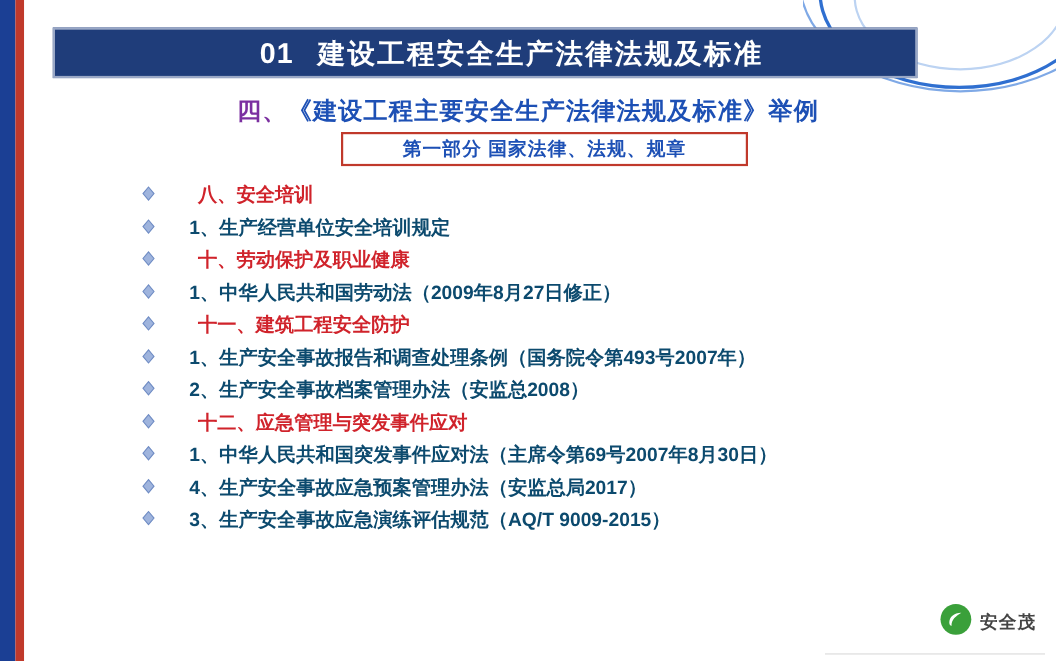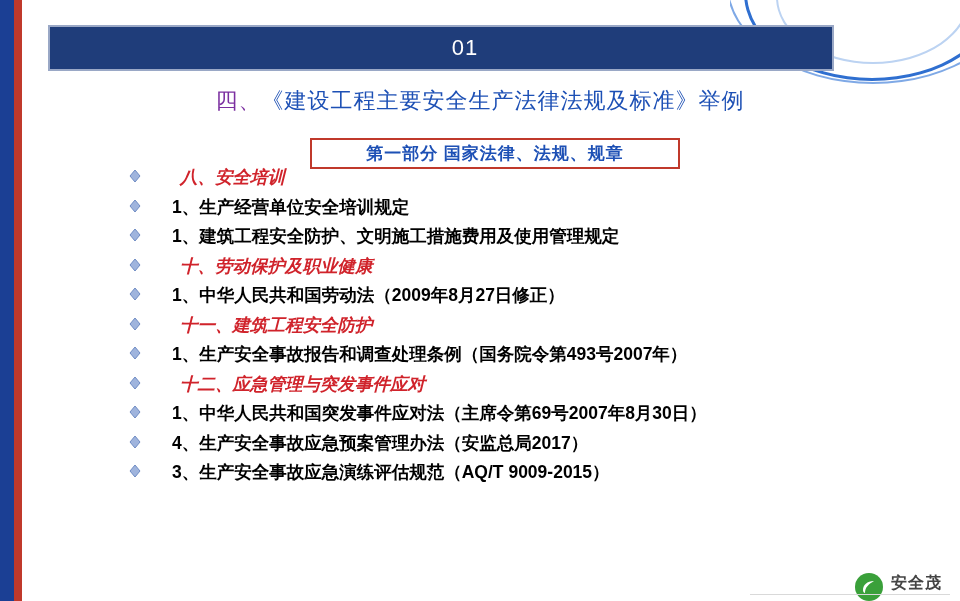--- a/index.html
+++ b/index.html
@@ -96,52 +96,52 @@
     height: 46px;
     background: #1f3d7a;
     border: 2px solid #9aa8c6;
     box-sizing: border-box;
     display: flex;
     align-items: center;
     justify-content: center;
   }
   .header-num {
     color: #ffffff;
-    font-size: 22px;
-    font-weight: normal;
+    font-size: 26px;
+    font-weight: bold;
     letter-spacing: 1px;
     margin-left: 48px;
   }
   .header-title {
     color: #ffffff;
     font-size: 25px;
     font-weight: bold;
     margin-left: 22px;
     letter-spacing: 2px;
   }
 
   
   .section-heading {
     position: absolute;
     left: 0;
     top: 86px;
     width: 960px;
     text-align: center;
     font-size: 22px;
-    font-weight: normal;
+    font-weight: bold;
     letter-spacing: 1px;
   }
   .sh-purple { color: #7b2fa0; }
   .sh-blue { color: #1d50b5; }
 
   
   .part-box {
     position: absolute;
     left: 310px;
-    top: 138px;
+    top: 120px;
     width: 370px;
     height: 31px;
     border: 2px solid #c0392b;
     box-sizing: border-box;
     display: flex;
     align-items: center;
     justify-content: center;
     background: #ffffff;
   }
   .part-box-text {
@@ -173,31 +173,31 @@
   }
   .bullet svg { display: block; }
   .row-text {
     flex: 1 1 auto;
     font-size: 17.5px;
     font-weight: bold;
     line-height: 29px;
     white-space: nowrap;
   }
   .t-red { color: #d0232b; }
-  .t-blue { color: #000000; }
-  .indent-head { padding-left: 30px; font-style: italic; }
+  .t-blue { color: #0c4a6e; }
+  .indent-head { padding-left: 30px; }
   .indent-item { padding-left: 22px; }
 
   
   .watermark {
     position: absolute;
     right: 18px;
-    bottom: 0;
-    display: flex;
-    align-items: flex-start;
+    bottom: 24px;
+    display: flex;
+    align-items: flex-end;
   }
   .wm-circle {
     width: 28px;
     height: 28px;
     border-radius: 50%;
     background: #3aa03a;
     display: flex;
     align-items: center;
     justify-content: center;
     margin-right: 8px;
@@ -229,20 +229,21 @@
   <div class="left-bar-white"></div>
 
   <div class="arc-wrap">
     <div class="arc2"></div>
     <div class="arc1"></div>
     <div class="arc3"></div>
   </div>
 
   <div class="header-banner">
     <span class="header-num">01</span>
+    <span class="header-title">建设工程安全生产法律法规及标准</span>
   </div>
 
   <div class="section-heading">
     <span class="sh-purple">四、</span><span class="sh-blue">《建设工程主要安全生产法律法规及标准》举例</span>
   </div>
 
   <div class="part-box">
     <span class="part-box-text">第一部分   国家法律、法规、规章</span>
   </div>
 
@@ -260,28 +261,20 @@
     <div class="row">
       <span class="bullet">
         <svg width="14" height="14" viewBox="0 0 14 14">
             <path d="M7 1 L12 7 L7 13 L2 7 Z" fill="#9fb4dd" stroke="#6f8cc4" stroke-width="1"></path>
           </svg>
       </span>
       <span class="row-text t-blue indent-item">1、生产经营单位安全培训规定</span>
     </div>
 
 
-    <div class="row">
-      <span class="bullet">
-        <svg width="14" height="14" viewBox="0 0 14 14">
-            <path d="M7 1 L12 7 L7 13 L2 7 Z" fill="#9fb4dd" stroke="#6f8cc4" stroke-width="1"></path>
-          </svg>
-      </span>
-      <span class="row-text t-blue indent-item">1、建筑工程安全防护、文明施工措施费用及使用管理规定</span>
-    </div>
 
     <div class="row">
       <span class="bullet">
         <svg width="14" height="14" viewBox="0 0 14 14">
             <path d="M7 1 L12 7 L7 13 L2 7 Z" fill="#9fb4dd" stroke="#6f8cc4" stroke-width="1"></path>
           </svg>
       </span>
       <span class="row-text t-red indent-head">十、劳动保护及职业健康</span>
     </div>
 
@@ -307,20 +300,28 @@
 
     <div class="row">
       <span class="bullet">
         <svg width="14" height="14" viewBox="0 0 14 14">
             <path d="M7 1 L12 7 L7 13 L2 7 Z" fill="#9fb4dd" stroke="#6f8cc4" stroke-width="1"></path>
           </svg>
       </span>
       <span class="row-text t-blue indent-item">1、生产安全事故报告和调查处理条例（国务院令第493号2007年）</span>
     </div>
 
+    <div class="row">
+      <span class="bullet">
+        <svg width="14" height="14" viewBox="0 0 14 14">
+            <path d="M7 1 L12 7 L7 13 L2 7 Z" fill="#9fb4dd" stroke="#6f8cc4" stroke-width="1"></path>
+          </svg>
+      </span>
+      <span class="row-text t-blue indent-item">2、生产安全事故档案管理办法（安监总2008）</span>
+    </div>
 
     <div class="row">
       <span class="bullet">
         <svg width="14" height="14" viewBox="0 0 14 14">
             <path d="M7 1 L12 7 L7 13 L2 7 Z" fill="#9fb4dd" stroke="#6f8cc4" stroke-width="1"></path>
           </svg>
       </span>
       <span class="row-text t-red indent-head">十二、应急管理与突发事件应对</span>
     </div>
 

